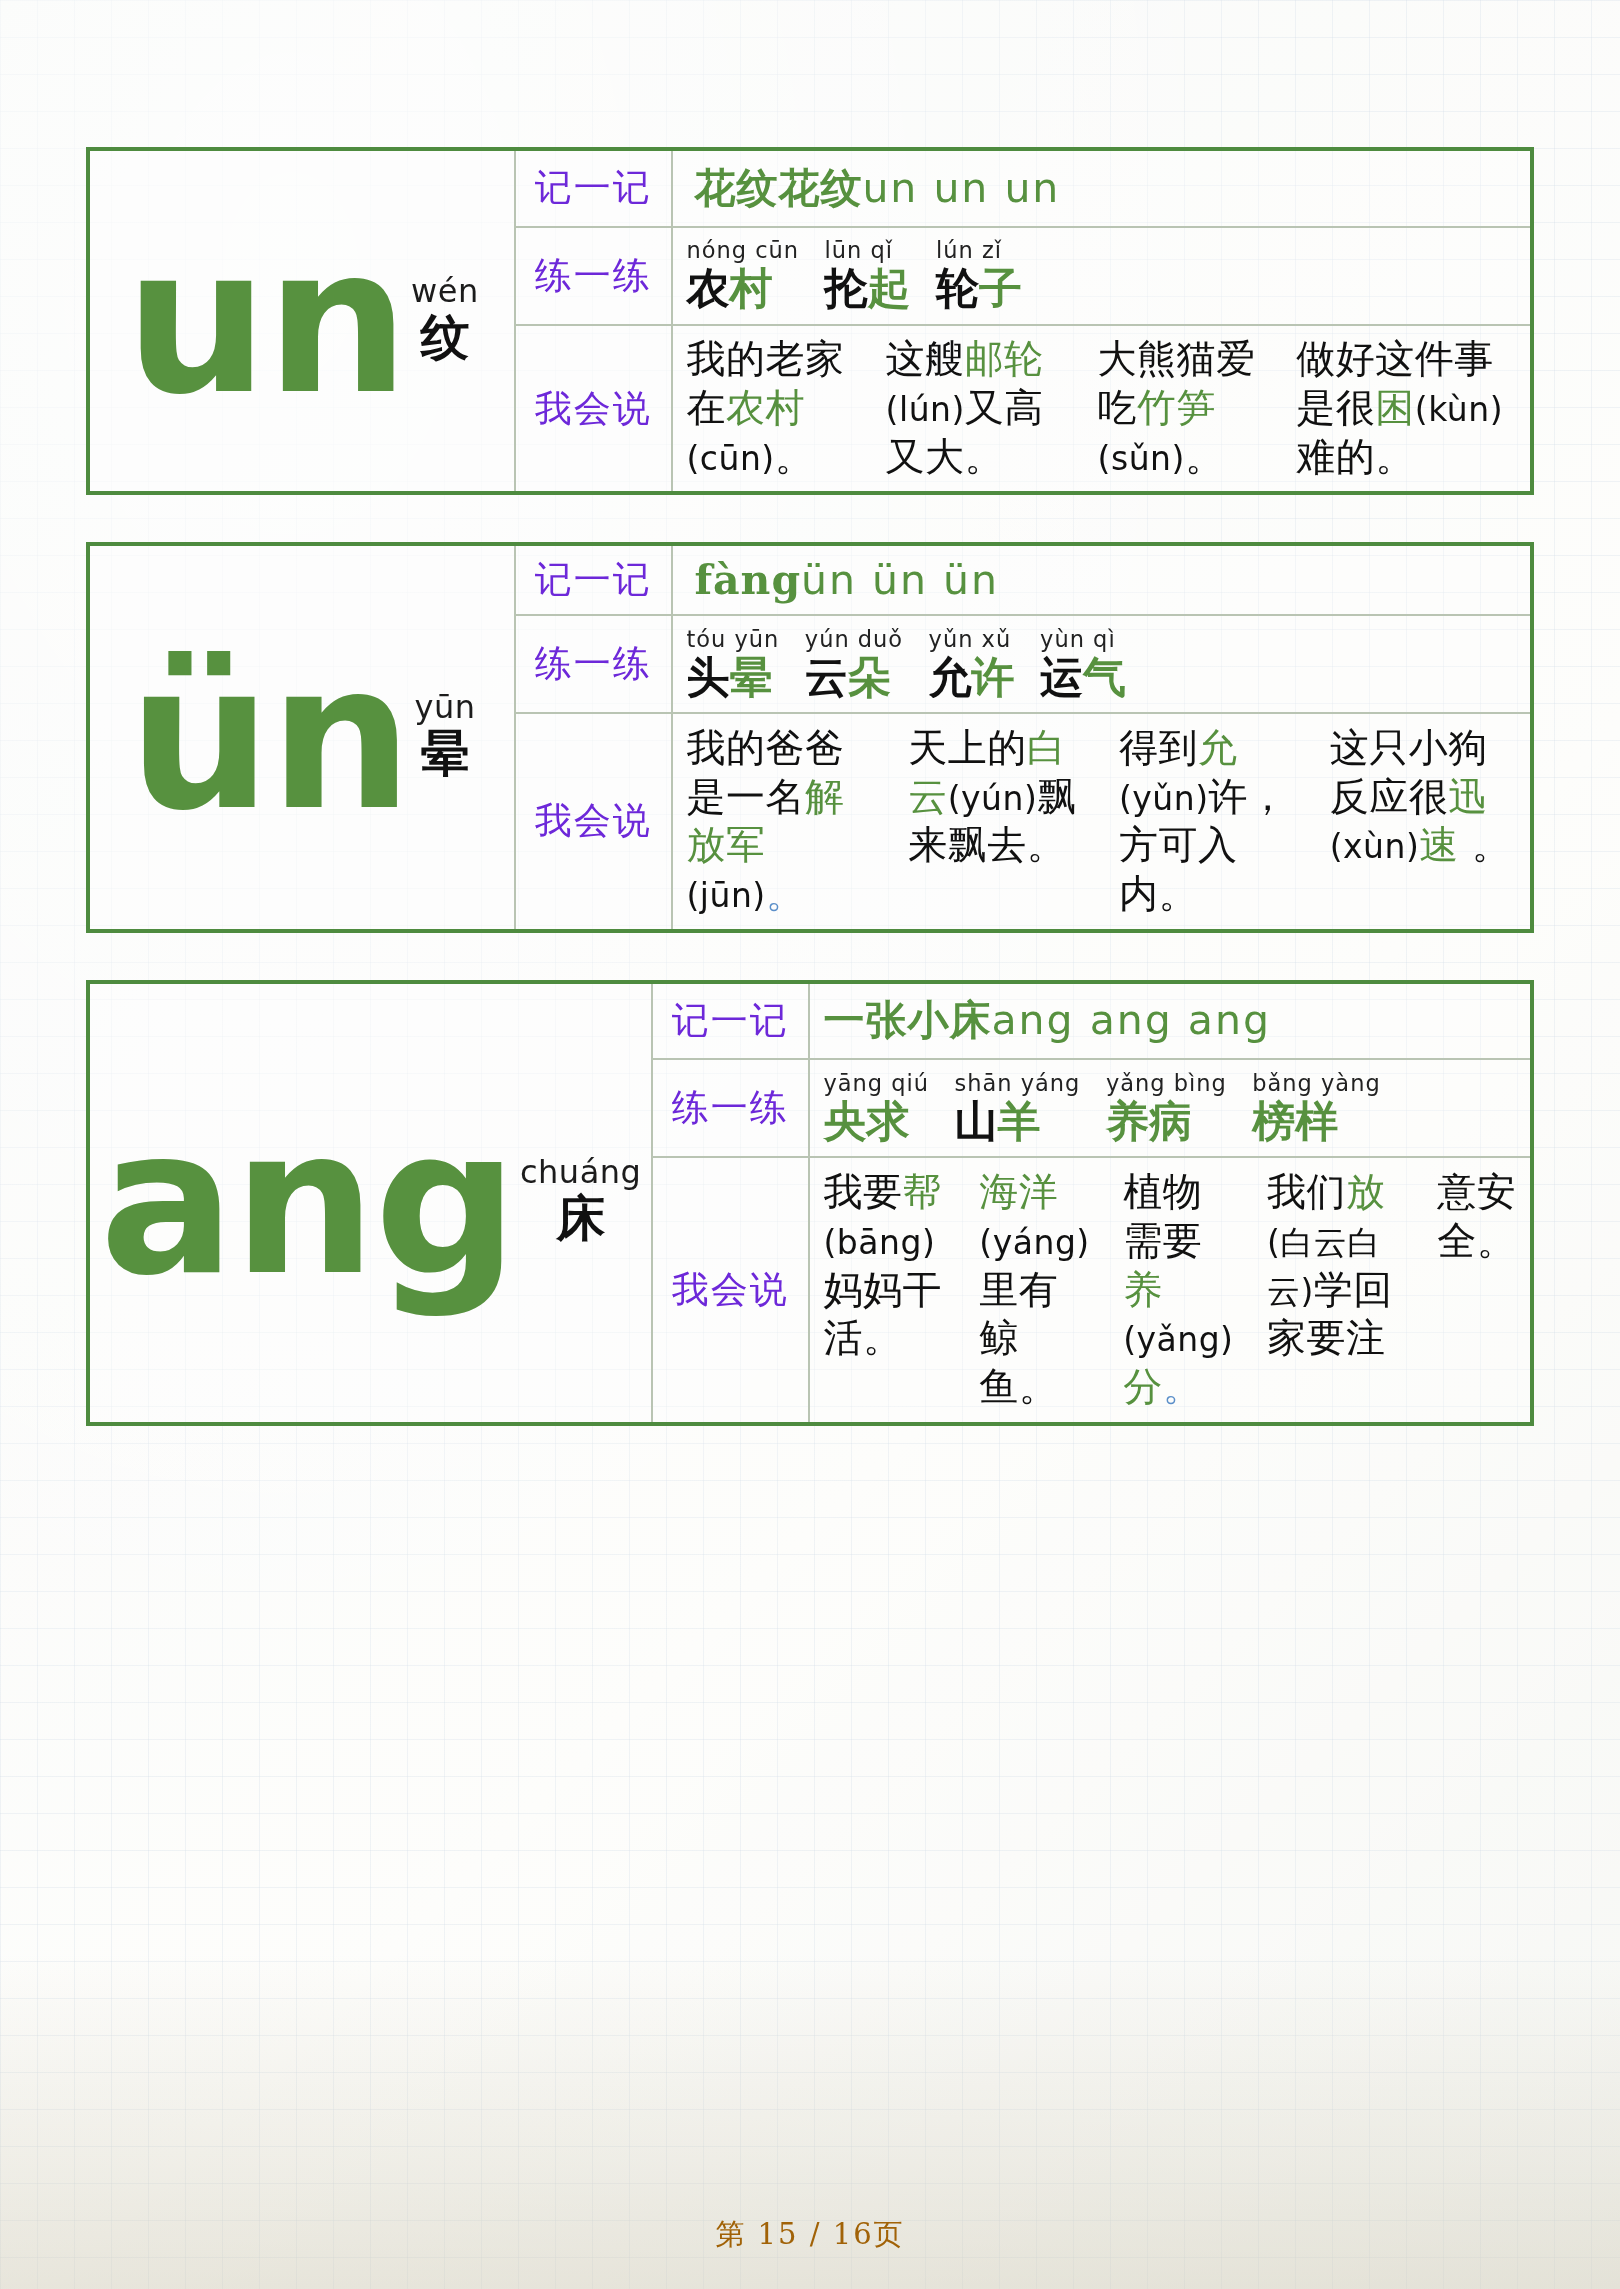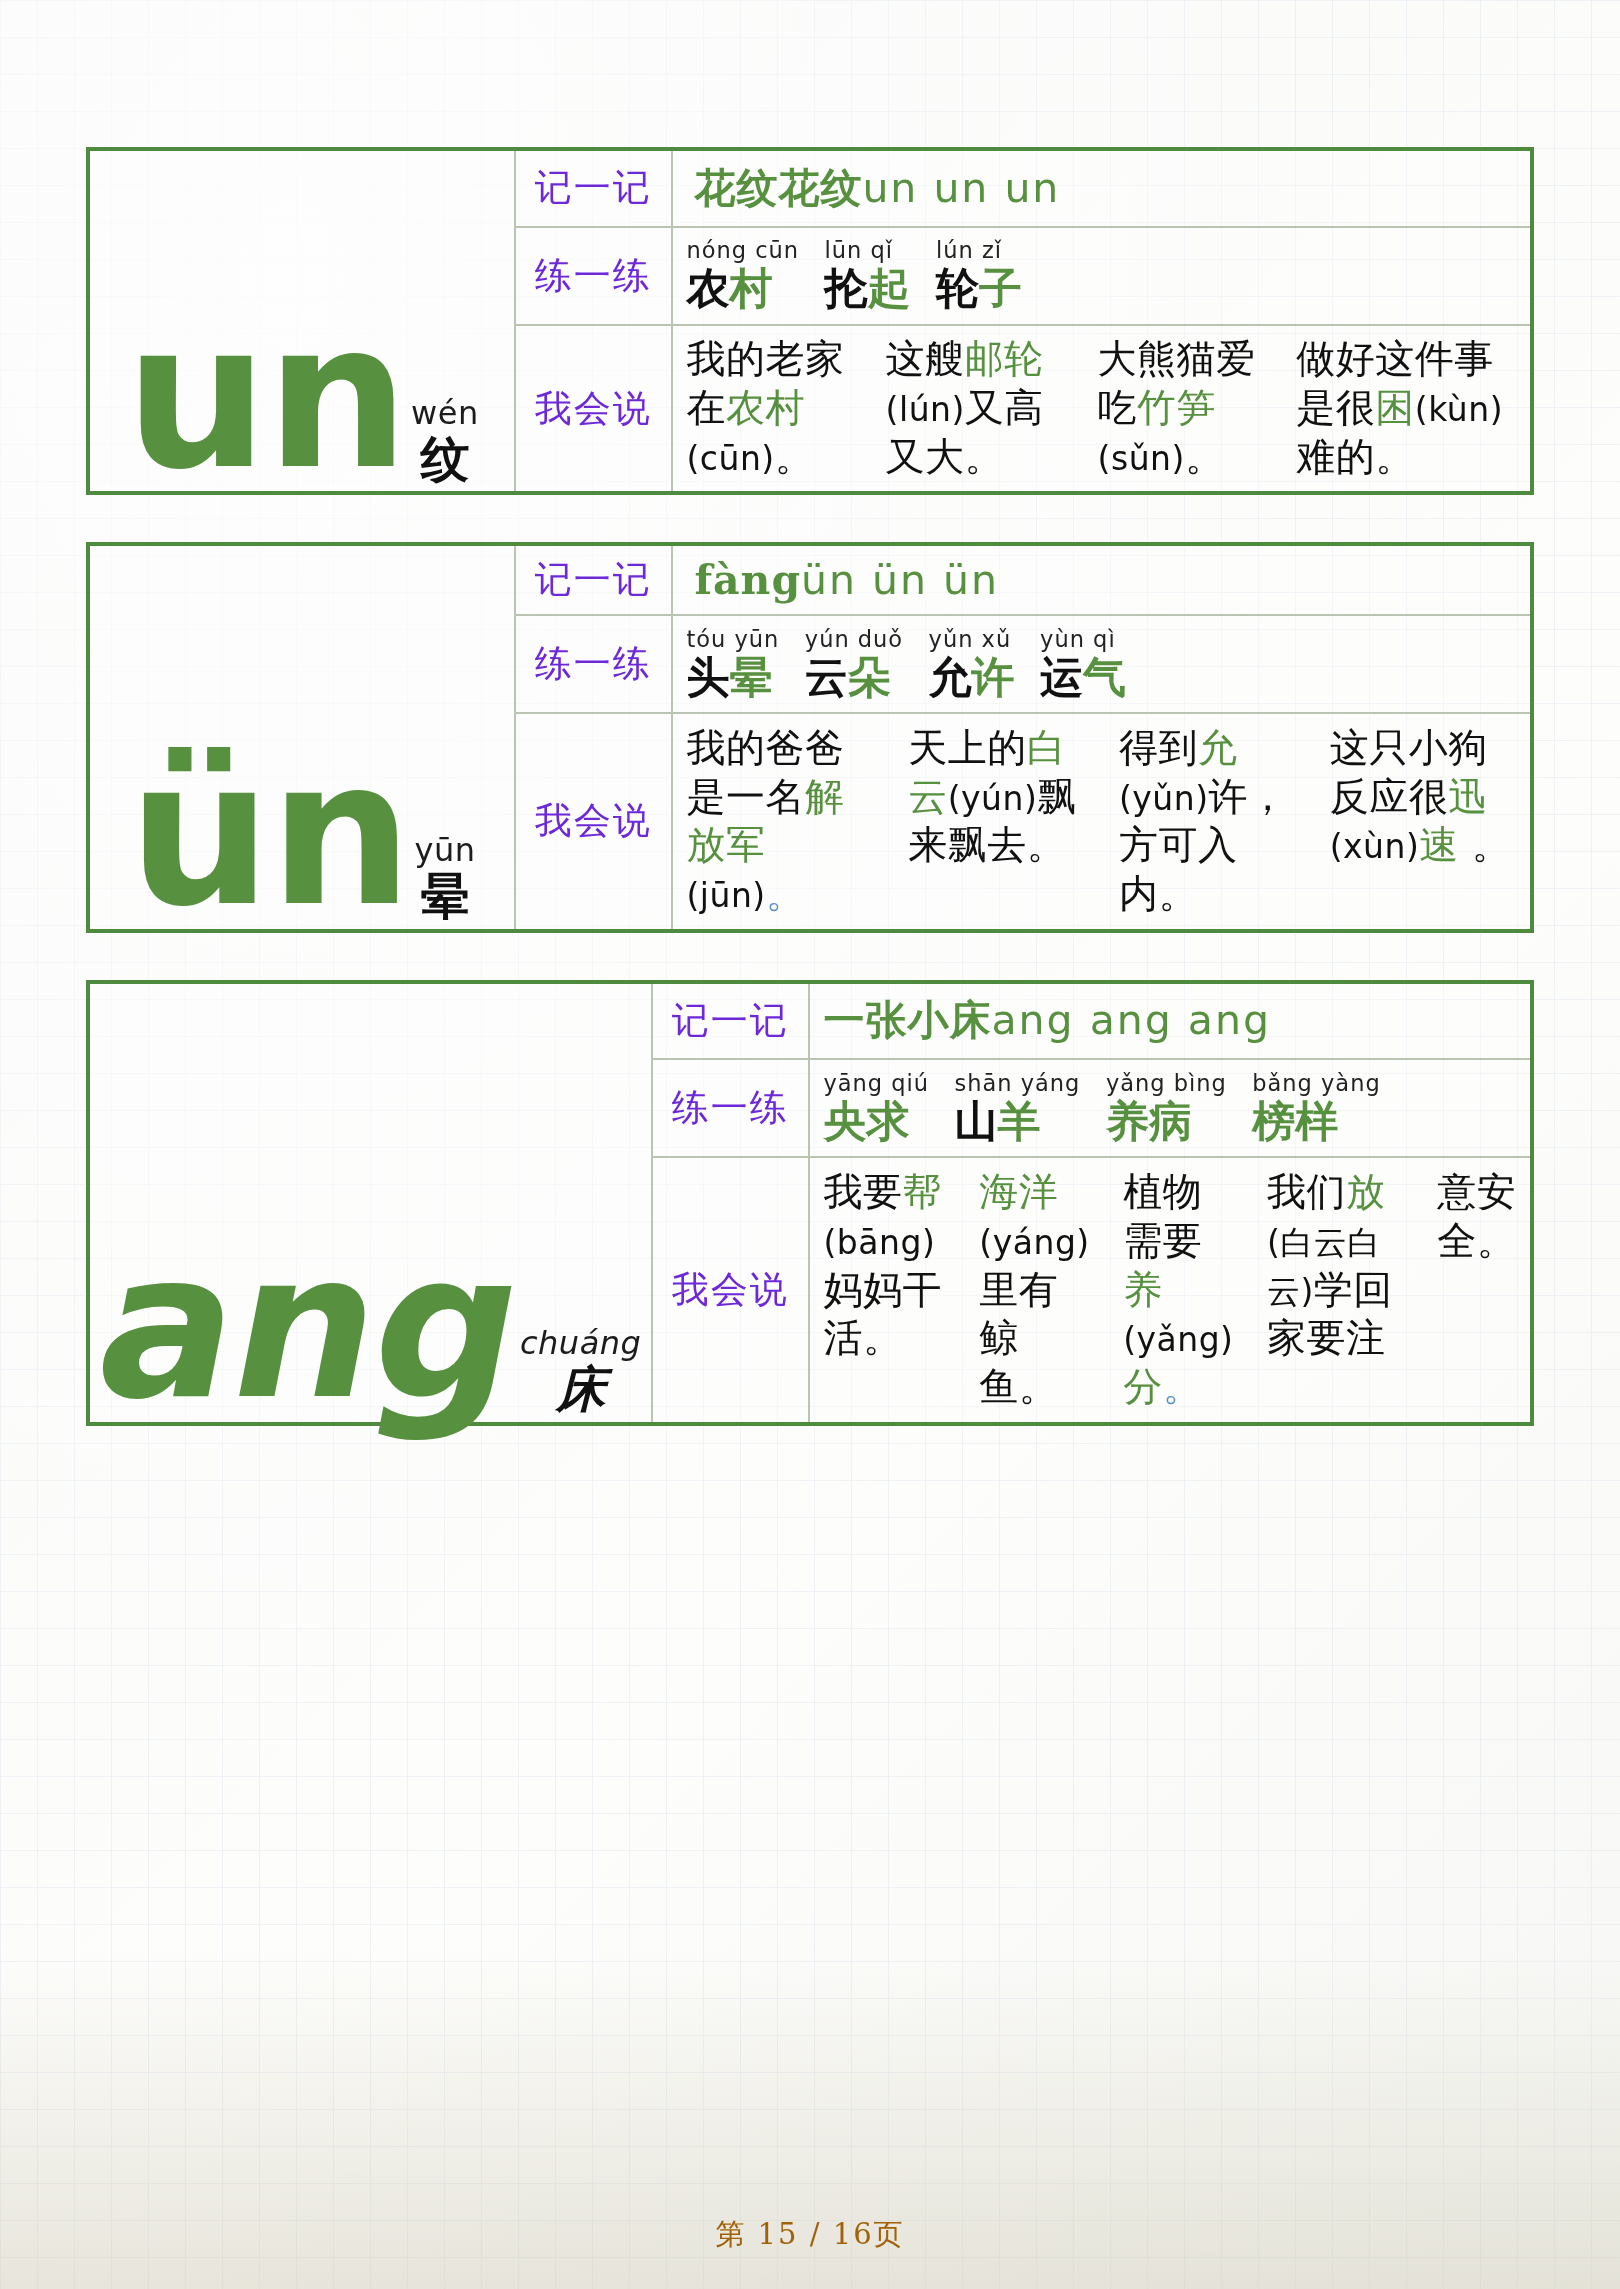--- a/index.html
+++ b/index.html
@@ -53,21 +53,21 @@
     border: 4.9px solid #4e8b3f;
     box-sizing: border-box;
     display: flex;
     align-items: stretch;
     background: rgba(255,255,255,0.28);
     margin-bottom: 47px;
   }
 
   .big-col {
     display: flex;
-    align-items: flex-end;
+    align-items: center;
     justify-content: center;
     flex: 0 0 auto;
     padding: 0 5.9px;
     position: relative;
   }
   .big-letter {
     font-family: "DejaVu Sans", sans-serif;
     color: #57913f;
     font-weight: 700;
     line-height: 0.95;
@@ -198,21 +198,21 @@
   
   #block-un .big-letter { font-size: 201px; }
   #block-un .big-col { width: 412px; }
   #block-un .row-label { width: 157px; }
 
   #block-vn .big-letter { font-size: 201px; }
   #block-vn .big-col { width: 412px; }
   #block-vn .row-label { width: 157px; }
 
   #block-ang .big-letter { font-size: 201px; }
-  #block-ang .big-col { width: 549px; font-style: italic; }
+  #block-ang .big-col { width: 549px; }
   #block-ang .row-label { width: 157px; }
 
   #block-un .rows .row:nth-child(1) .row-body,
   #block-vn .rows .row:nth-child(1) .row-body { padding-left: 21.6px; }
 
   
   .footer {
     position: absolute;
     left: 0;
     right: 0;

